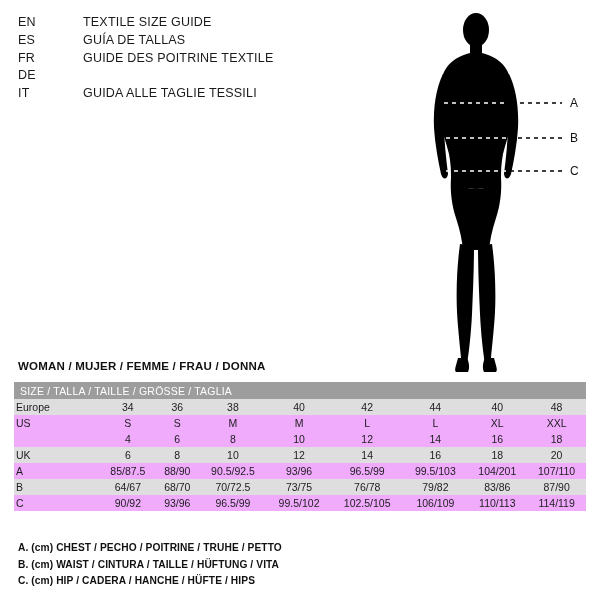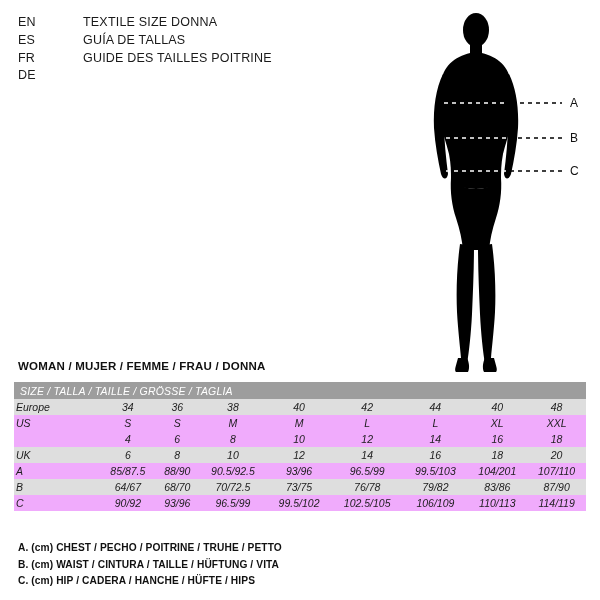--- a/index.html
+++ b/index.html
@@ -68,21 +68,20 @@
     position: absolute;
     top: 382px;
     left: 14px;
     width: 572px;
   }
   table.size {
     width: 100%;
     border-collapse: collapse;
     font-size: 10.5px;
     color: #1c1c1c;
-    font-style: italic;
   }
   table.size td {
     padding: 2px 2px;
     height: 16px;
     text-align: center;
     white-space: nowrap;
   }
   table.size td.lbl {
     text-align: left;
     width: 86px;
@@ -114,32 +113,36 @@
     line-height: 1.62;
     color: #111;
   }
 </style>
 </head>
 <body>
 
 <div class="lang-block">
   <div class="lang-row">
     <span class="lang-code">EN</span>
-    <span class="lang-title">TEXTILE SIZE DONNA</span>
+    <span class="lang-title">TEXTILE SIZE GUIDE</span>
   </div>
   <div class="lang-row">
     <span class="lang-code">ES</span>
     <span class="lang-title">GUÍA DE TALLAS</span>
   </div>
   <div class="lang-row">
     <span class="lang-code">FR</span>
-    <span class="lang-title">GUIDE DES TAILLES POITRINE</span>
+    <span class="lang-title">GUIDE DES POITRINE TEXTILE</span>
   </div>
   <div class="lang-row">
     <span class="lang-code">DE</span>
+  </div>
+  <div class="lang-row">
+    <span class="lang-code">IT</span>
+    <span class="lang-title">GUIDA ALLE TAGLIE TESSILI</span>
   </div>
 </div>
 
 <div class="figure-wrap">
   <svg width="200" height="370" viewBox="0 0 200 370" xmlns="http://www.w3.org/2000/svg">
     <g fill="#000000">
 
       <ellipse cx="82" cy="22" rx="13" ry="17"></ellipse>
 
       <rect x="76" y="34" width="12" height="14"></rect>

